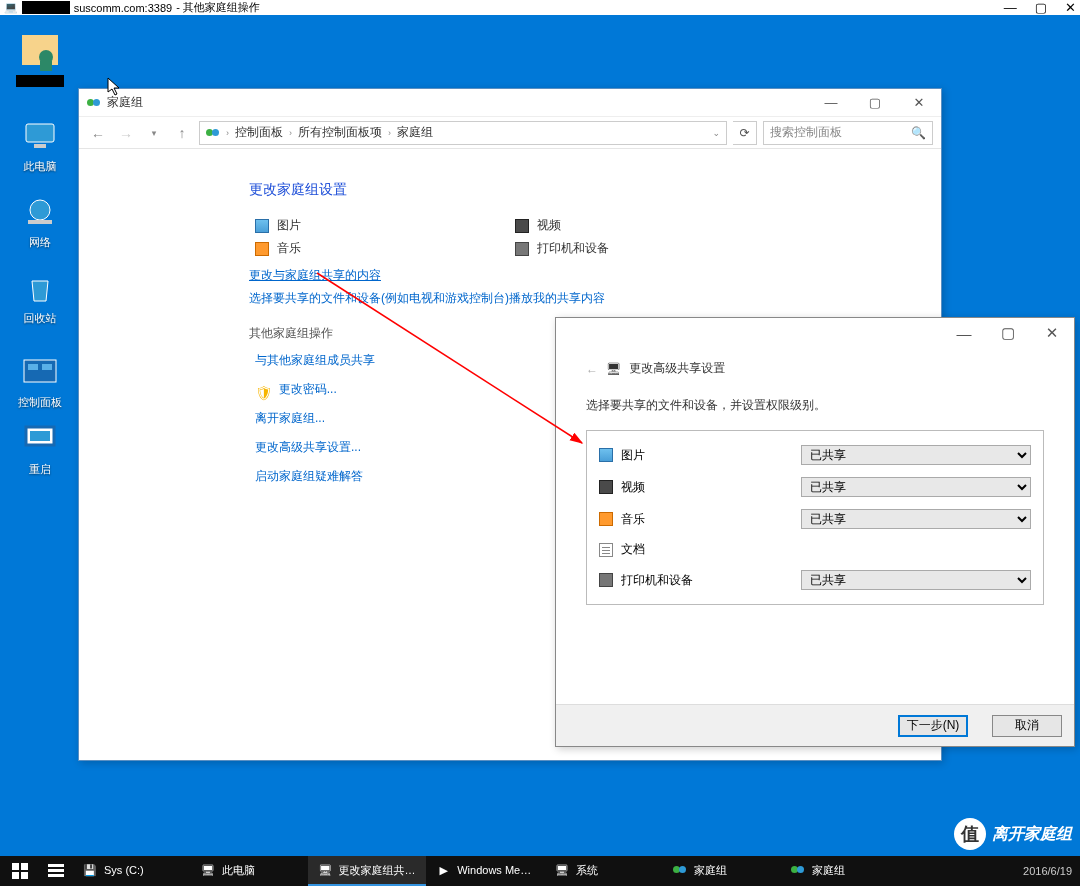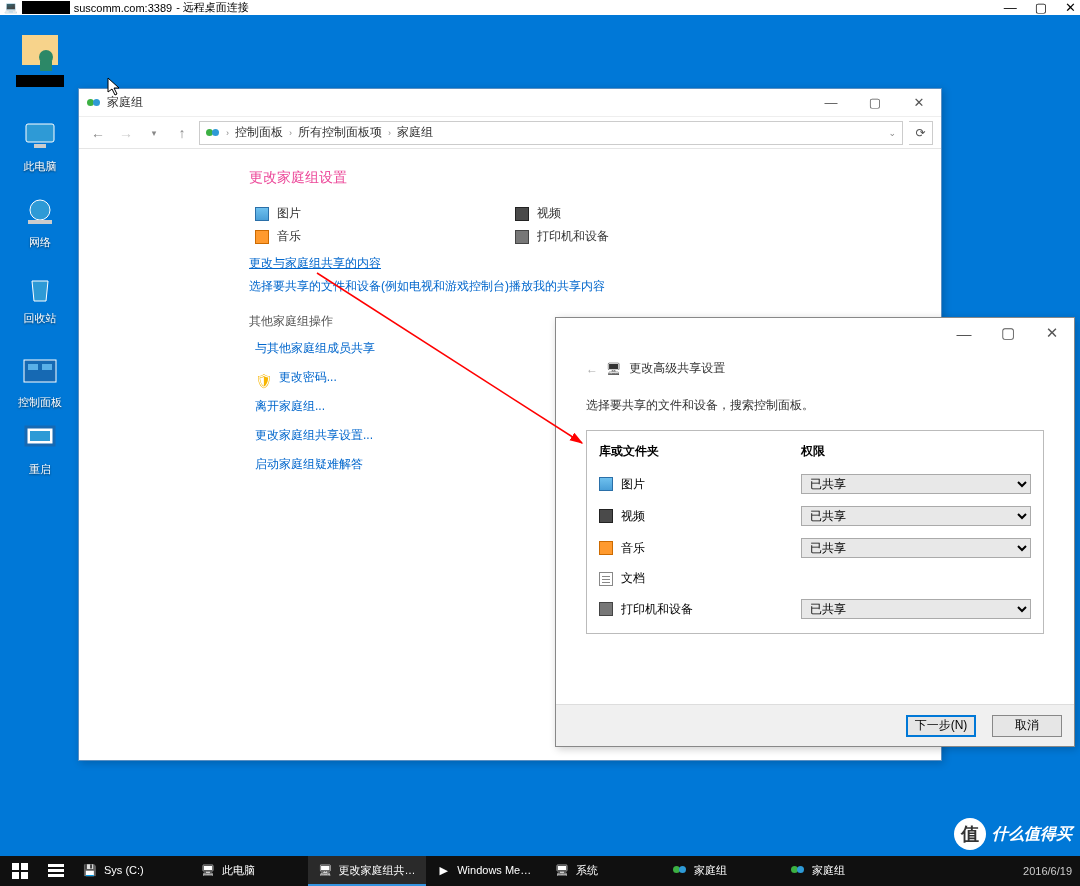--- a/index.html
+++ b/index.html
@@ -28,21 +28,21 @@
 .win-titlebar .wcontrols span { width: 44px; height: 28px; display: flex; align-items: center; justify-content: center; font-size: 13px; color: #555; }
 
 .addr-row { height: 32px; display: flex; align-items: center; gap: 6px; padding: 0 8px; border-bottom: 1px solid #e5e5e5; }
 .addr-row .navbtn { width: 22px; text-align: center; color: #888; font-size: 14px; }
 .addr-row .crumbbox { flex: 1; height: 24px; border: 1px solid #ccc; display: flex; align-items: center; padding: 0 6px; gap: 6px; font-size: 12px; color: #333; }
 .addr-row .crumbbox .sep { color: #888; font-size: 9px; }
 .addr-row .refresh { width: 24px; height: 24px; border: 1px solid #ccc; border-left: none; display:flex; align-items:center; justify-content:center; color:#555; }
 .addr-row .search { width: 170px; height: 24px; border: 1px solid #ccc; display: flex; align-items: center; padding: 0 6px; color: #888; justify-content: space-between; }
 
 .cp-body { padding: 20px 0 0 170px; color: #333; }
-.cp-body h2 { color: #ec4899; font-weight: 400; font-size: 14px; margin-bottom: 18px; }
+.cp-body h2 { color: #1d4ed8; font-weight: 400; font-size: 14px; margin-bottom: 18px; margin-top: 12px; }
 .cp-body .sub { font-size: 12px; color: #555; margin-bottom: 10px; }
 .share-grid { display: grid; grid-template-columns: 260px 260px; row-gap: 6px; margin-bottom: 10px; margin-left: 6px; }
 .share-grid .itm { display: flex; align-items: center; gap: 8px; font-size: 12px; }
 .cp-body a { color: #0066cc; text-decoration: none; font-size: 12px; display: inline-block; margin-bottom: 6px; }
 .other-ops { margin-top: 12px; }
 .other-ops .op { display: flex; align-items: center; gap: 6px; margin-bottom: 6px; margin-left: 6px; }
 
 
 .win-share { top: 302px; left: 555px; width: 520px; height: 430px; background:#fff; border:1px solid #888; }
 .win-share .wcontrols { height: 30px; display:flex; justify-content:flex-end; align-items:center; }
@@ -52,21 +52,21 @@
 .share-inner h3 { color:#0063b1; font-weight:400; font-size:14px; margin-bottom:16px; }
 .share-inner .desc { font-size:12px; color:#333; margin-bottom:16px; }
 .share-table { border:1px solid #bbb; padding: 8px 12px; }
 .share-table .hdr { display:flex; font-weight:600; font-size:12px; padding: 4px 0 8px 0; }
 .share-table .hdr .c1 { flex:1; }
 .share-table .hdr .c2 { width: 230px; }
 .share-table .row { display:flex; align-items:center; padding: 6px 0; }
 .share-table .row .c1 { flex:1; display:flex; align-items:center; gap:8px; }
 .share-table .row .c2 { width: 230px; }
 .share-table select { width: 100%; height: 20px; border:1px solid #aaa; background:#e8e8e8; font-size:12px; padding: 0 4px; }
-.dlg-buttons { position:absolute; bottom:0; left:0; right:0; height: 42px; background:#f0f0f0; border-top:1px solid #ddd; display:flex; justify-content:flex-end; align-items:center; gap:16px; padding: 0 12px; }
+.dlg-buttons { position:absolute; bottom:0; left:0; right:0; height: 42px; background:#f0f0f0; border-top:1px solid #ddd; display:flex; justify-content:flex-end; align-items:center; gap:24px; padding: 0 12px; }
 .dlg-buttons button { min-width: 70px; height: 22px; border:1px solid #888; background:#e6e6e6; font-size:12px; cursor:default; }
 .dlg-buttons button.primary { border:1px solid #0078d7; box-shadow: 0 0 0 1px #0078d7 inset; }
 
 
 .arrow-svg { position:absolute; top: 253px; left: 312px; pointer-events:none; }
 
 
 .taskbar { position:absolute; bottom:0; left:0; right:0; height:30px; background:#101010; display:flex; align-items:center; color:#fff; font-size:11px; }
 .taskbar .start { width: 40px; height:100%; display:flex; align-items:center; justify-content:center; }
 .taskbar .task { height:100%; display:flex; align-items:center; gap:6px; padding: 0 10px; border-bottom: 2px solid transparent; }
@@ -96,21 +96,21 @@
 .hg-ico::after { content:""; position:absolute; width:7px; height:7px; border-radius:50%; background:#2e9ad6; left:6px; top:3px; }
 </style>
 </head>
 <body>
 
 <div class="rdp-titlebar">
   <div class="left">
     <span>💻</span>
     <span class="redact"></span>
     <span>suscomm.com:3389</span>
-    <span> - 远程桌面连接</span>
+    <span> - 其他家庭组操作</span>
   </div>
   <div class="controls">
     <span>—</span>
     <span>▢</span>
     <span>✕</span>
   </div>
 </div>
 
 <div class="desktop">
 
@@ -192,20 +192,24 @@
         <span class="hg-ico"></span>
         <span class="sep">›</span>
         <span>控制面板</span>
         <span class="sep">›</span>
         <span>所有控制面板项</span>
         <span class="sep">›</span>
         <span>家庭组</span>
         <span style="margin-left:auto; font-size:9px; color:#888">⌄</span>
       </div>
       <div class="refresh">⟳</div>
+      <div class="search">
+        <span>搜索控制面板</span>
+        <span>🔍</span>
+      </div>
     </div>
     <div class="cp-body">
       <h2>更改家庭组设置</h2>
       <div class="share-grid">
         <div class="itm">
             <span class="ib ib-img"></span>
             <span>图片</span>
           </div>
         <div class="itm">
             <span class="ib ib-vid"></span>
@@ -228,47 +232,43 @@
             <a href="#">与其他家庭组成员共享</a>
           </div>
         <div class="op">
             <span class="ib-shield">🛡</span>
             <a href="#">更改密码...</a>
           </div>
         <div class="op">
             <a href="#">离开家庭组...</a>
           </div>
         <div class="op">
-            <a href="#">更改家庭组共享设置...</a>
+            <a href="#">更改高级共享设置...</a>
           </div>
         <div class="op">
             <a href="#">启动家庭组疑难解答</a>
           </div>
       </div>
     </div>
   </div>
 
   <div class="window win-share">
     <div class="wcontrols">
       <span>—</span>
       <span>▢</span>
       <span>✕</span>
     </div>
     <div class="share-inner">
       <div class="back">
         <span style="color:#aaa">←</span>
         <span>🖥</span>
         <span>更改高级共享设置</span>
       </div>
-      <div class="desc">选择要共享的文件和设备，搜索控制面板。</div>
+      <div class="desc">选择要共享的文件和设备，并设置权限级别。</div>
       <div class="share-table">
-        <div class="hdr">
-          <div class="c1">库或文件夹</div>
-          <div class="c2">权限</div>
-        </div>
         <div id="share-rows">
             <div class="row">
               <div class="c1">
                 <span class="ib ib-img"></span>
                 <span>图片</span>
               </div>
               <div class="c2"><select><option>已共享</option><option>未共享</option></select></div>
             </div>
             <div class="row">
               <div class="c1">
@@ -370,14 +370,14 @@
         <span style="white-space: nowrap; overflow: hidden; text-overflow: ellipsis;">家庭组</span>
       </div>
     </div>
   <div class="tray">
     <div class="date">2016/6/19</div>
   </div>
 </div>
 
 <div class="watermark">
   <div class="circ">值</div>
-  <span>什么值得买</span>
+  <span>离开家庭组</span>
 </div>
 
 </body></html>

